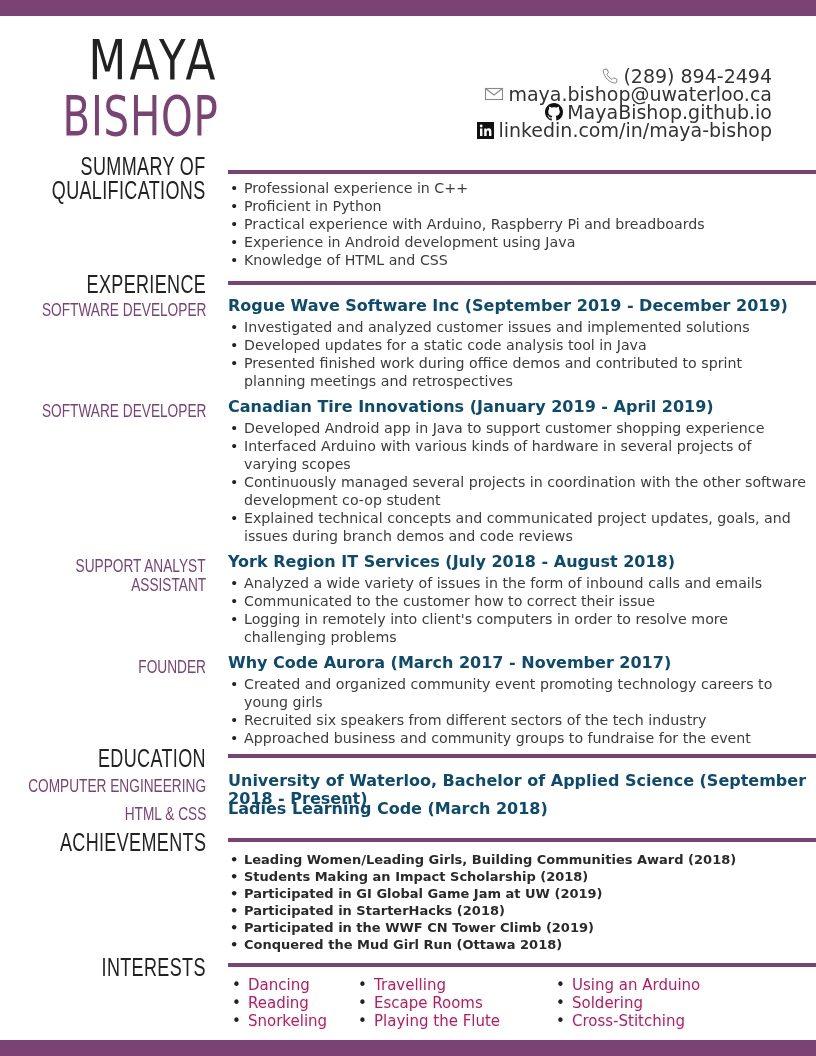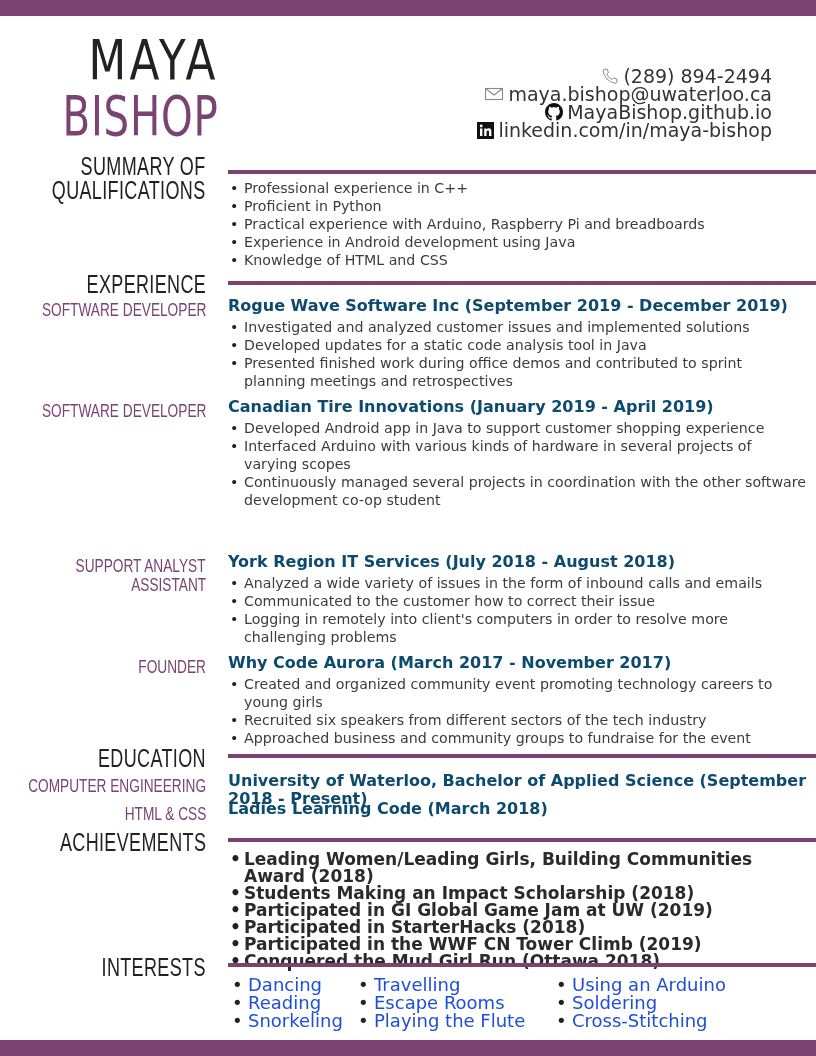--- a/index.html
+++ b/index.html
@@ -21,23 +21,23 @@
   .sec-title { position: absolute; right: 610px; text-align: right; color: #222; font-size: 25px; line-height: 24px; transform: scaleX(0.72); transform-origin: right top; white-space: nowrap; letter-spacing: 0.5px; font-family: "Liberation Sans", sans-serif; }
   .sub-title { position: absolute; right: 610px; text-align: right; color: #7a4374; font-size: 19px; line-height: 19px; transform: scaleX(0.72); transform-origin: right top; white-space: nowrap; font-family: "Liberation Sans", sans-serif; }
 
   .rule { position: absolute; left: 228px; right: 0; height: 4px; background: #7a4374; }
 
   .content { position: absolute; left: 228px; width: 580px; font-size: 14.2px; line-height: 18px; color: #3c3c3c; }
   .content ul { list-style: none; }
   .content li { position: relative; padding-left: 16px; }
   .content li::before { content: "•"; position: absolute; left: 2px; top: 0; color: #222; }
   .jobhead { font-weight: bold; color: #0c4a6e; font-size: 16px; line-height: 18px; margin-bottom: 3px; }
-  .bold li { font-weight: bold; color: #2a2a2a; font-size: 17px; line-height: 17px; }
+  .bold li { font-weight: bold; color: #2a2a2a; font-size: 13px; line-height: 17px; }
 
-  .interests { position: absolute; left: 230px; top: 976px; display: flex; font-size: 18px; line-height: 18px; color: #1d4ed8; }
+  .interests { position: absolute; left: 230px; top: 976px; display: flex; font-size: 15px; line-height: 18px; color: #be185d; }
   .interests ul { list-style: none; }
   .interests li { position: relative; padding-left: 18px; }
   .interests li::before { content: "•"; position: absolute; left: 2px; color: #222; }
   .interests .col0 { width: 126px; }
   .interests .col1 { width: 198px; }
   .interests .col2 { width: 200px; }
 </style>
 </head>
 <body>
 
@@ -111,20 +111,21 @@
   </ul>
 </div>
 
 <div class="sub-title" style="top:401px;">SOFTWARE DEVELOPER</div>
 <div class="content" style="top:398px;">
   <div class="jobhead">Canadian Tire Innovations (January 2019 - April 2019)</div>
   <ul>
     <li>Developed Android app in Java to support customer shopping experience</li>
     <li>Interfaced Arduino with various kinds of hardware in several projects of varying scopes</li>
     <li>Continuously managed several projects in coordination with the other software development co-op student</li>
+    <li>Explained technical concepts and communicated project updates, goals, and issues during branch demos and code reviews</li>
   </ul>
 </div>
 
 <div class="sub-title" style="top:556px;">SUPPORT ANALYST</div>
 <div class="sub-title" style="top:575px;">ASSISTANT</div>
 <div class="content" style="top:553px;">
   <div class="jobhead">York Region IT Services (July 2018 - August 2018)</div>
   <ul>
     <li>Analyzed a wide variety of issues in the form of inbound calls and emails</li>
     <li>Communicated to the customer how to correct their issue</li>

